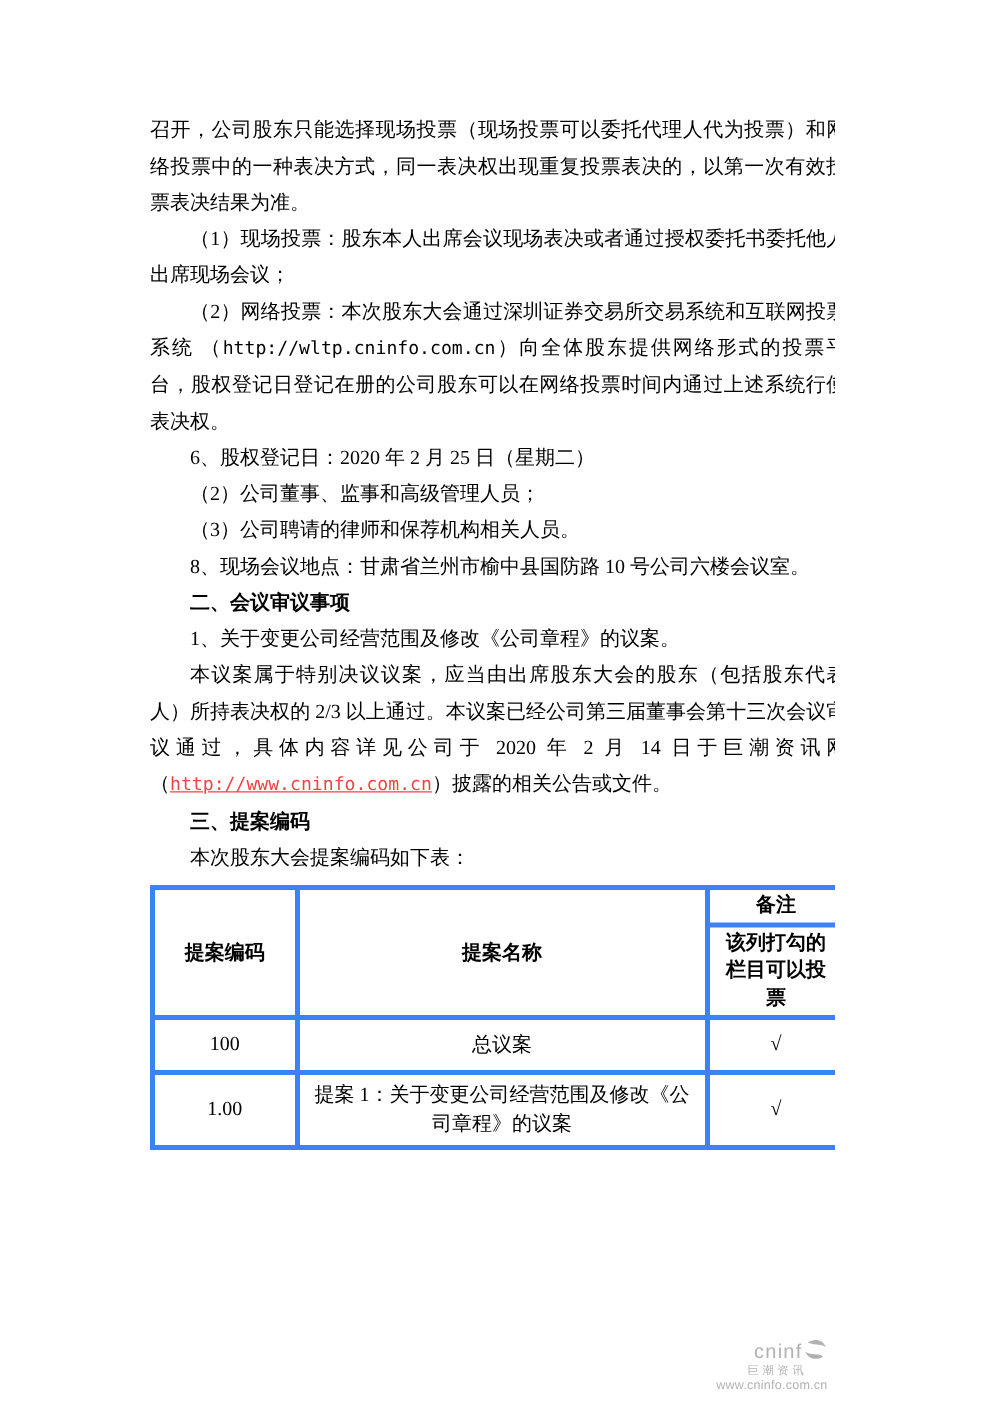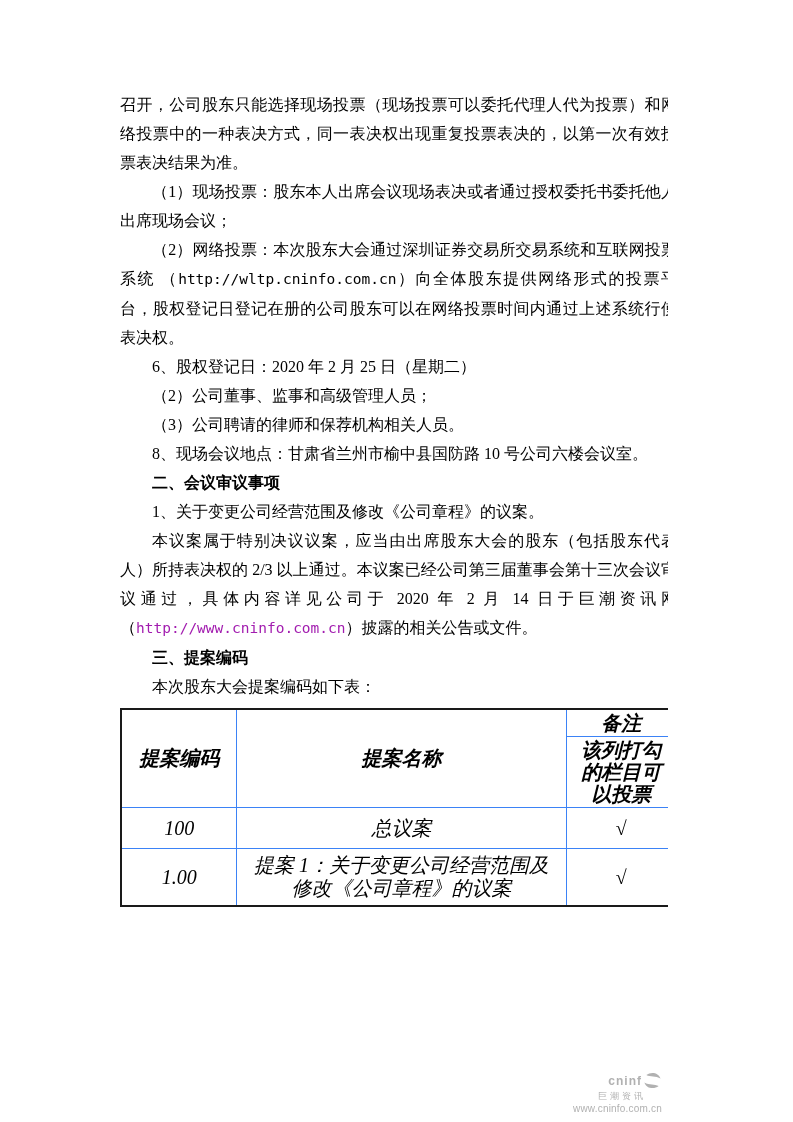--- a/index.html
+++ b/index.html
@@ -27,38 +27,38 @@
   p.para-cont { text-indent:0; }
   .hei {
     font-family:"Liberation Sans","DejaVu Sans",sans-serif;
     font-weight:bold;
   }
   .mono-url {
     font-family:"DejaVu Sans Mono","Liberation Mono",monospace;
     font-size:14.5px;
   }
   .link {
-    color:#a21caf;
+    color:#ef4444;
+    text-decoration:underline;
     cursor:pointer;
   }
   
   .proposal-table {
     border-collapse:collapse;
     table-layout:fixed;
     width:558px;
     margin-top:7px;
     border:2px solid #1a1a1a;
   }
   .proposal-table th, .proposal-table td {
-    border:1px solid #3b82f6;
+    border:4px solid #3b82f6;
     text-align:center;
     vertical-align:middle;
-    font-size:20px;
+    font-size:16px;
     padding:2px 6px;
-    font-style:italic;
   }
   .proposal-table th {
     font-family:"Liberation Sans","DejaVu Sans",sans-serif;
     font-weight:bold;
   }
   .col-code  { width:113px; }
   .col-name  { width:321px; }
   .col-vote  { width:108px; }
   .remark-top { height:22px; line-height:22px; padding:1px 2px; }
   .remark-sub { height:46px; line-height:22px; padding:1px 2px; }
@@ -75,22 +75,22 @@
     line-height:1.1;
     user-select:none;
   }
   .brand-row {
     display:flex;
     align-items:center;
     justify-content:flex-end;
     gap:1px;
   }
   .brand-text {
-    font-size:12px;
-    font-weight:bold;
+    font-size:16px;
+    font-weight:normal;
     letter-spacing:1px;
   }
   .brand-cn {
     font-size:9px;
     letter-spacing:3px;
     margin:0 16px 1px 0;
   }
   .brand-url {
     font-size:10px;
     letter-spacing:0.2px;

